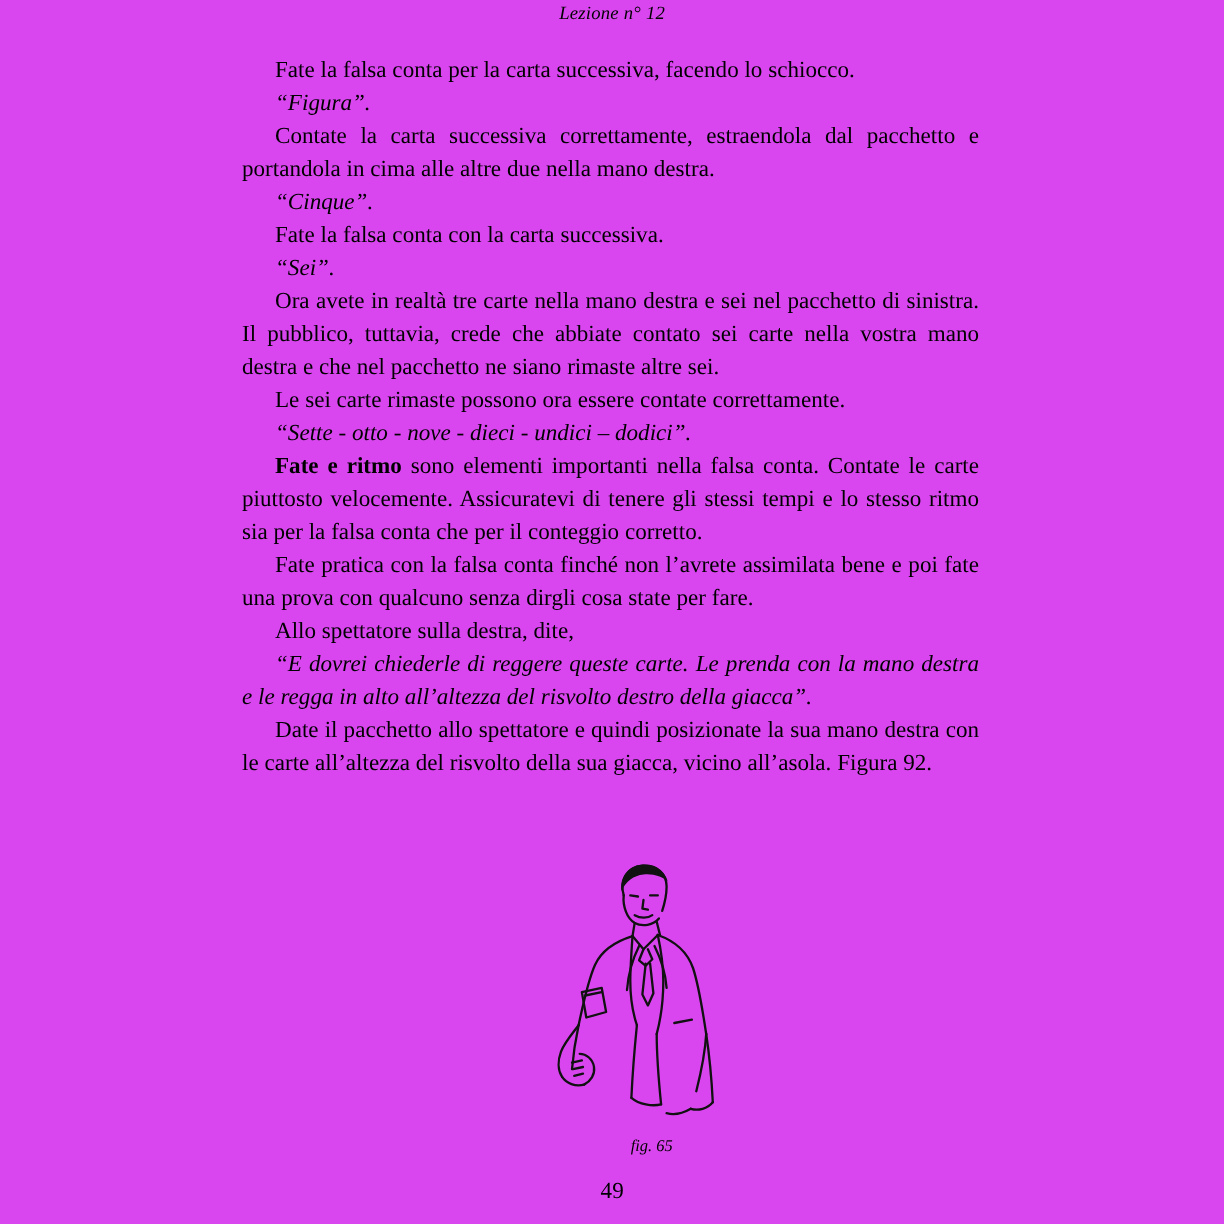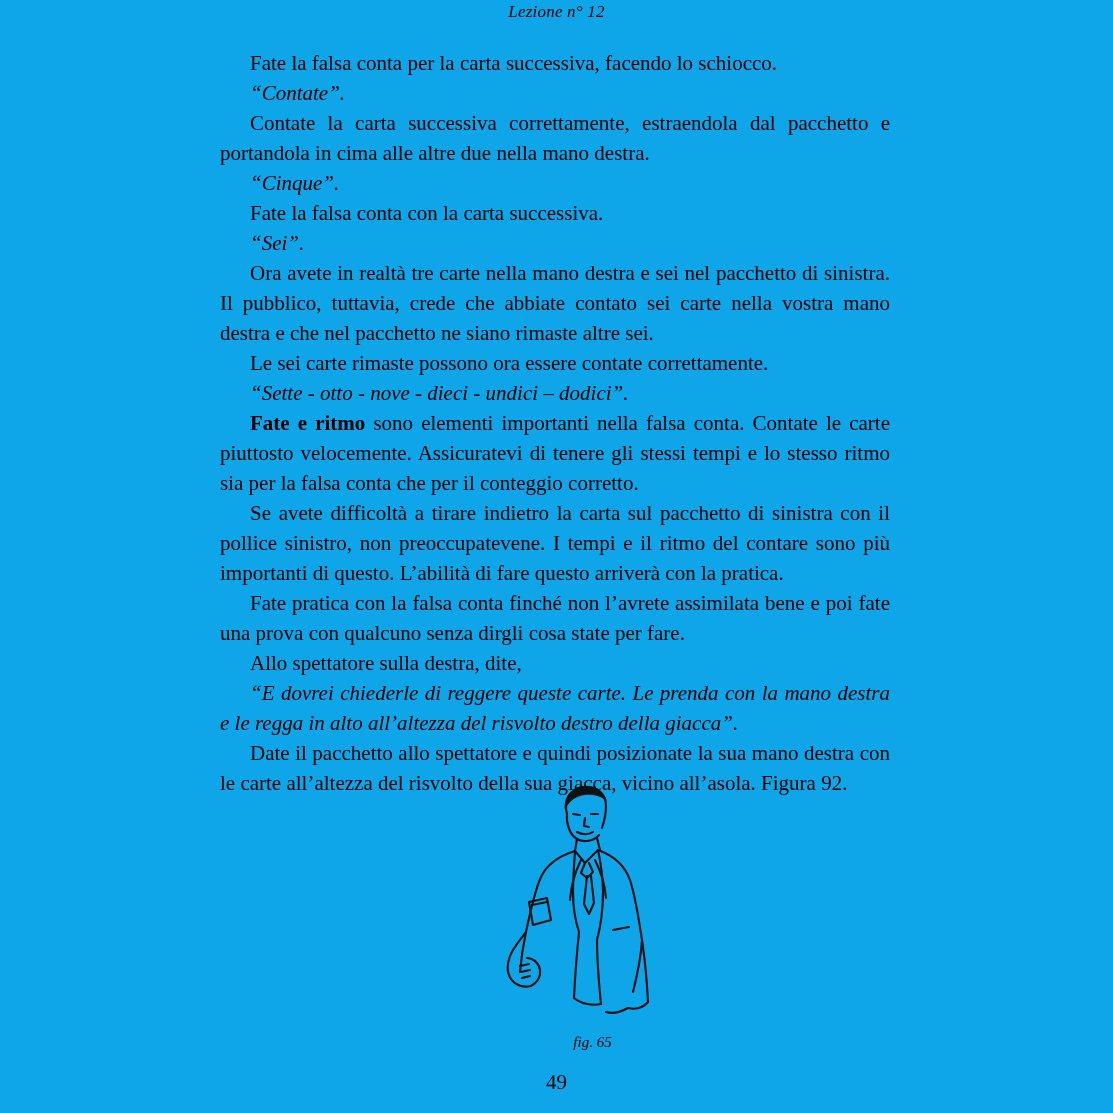--- a/index.html
+++ b/index.html
@@ -4,21 +4,21 @@
 <style>
   html, body {
     margin: 0;
     padding: 0;
     background: #ffffff;
   }
   .page {
     position: relative;
     width: 1113px;
     height: 1113px;
-    background: #0ea5e9;
+    background: #d946ef;
     font-family: "Liberation Serif", serif;
     color: #000000;
     overflow: hidden;
     box-sizing: border-box;
   }
   .running-head {
     position: absolute;
     top: 2px;
     left: 0;
     width: 100%;
@@ -75,30 +75,29 @@
 </style>
 </head>
 <body>
 
 <div class="page">
 
   <div class="running-head">Lezione n° 12</div>
 
   <div class="content">
     <p>Fate la falsa conta per la carta successiva, facendo lo schiocco.</p>
-    <p class="it">“Contate”.</p>
+    <p class="it">“Figura”.</p>
     <p>Contate la carta successiva correttamente, estraendola dal pacchetto e portandola in cima alle altre due nella mano destra.</p>
     <p class="it">“Cinque”.</p>
     <p>Fate la falsa conta con la carta successiva.</p>
     <p class="it">“Sei”.</p>
     <p>Ora avete in realtà tre carte nella mano destra e sei nel pacchetto di sinistra. Il pubblico, tuttavia, crede che abbiate contato sei carte nella vostra mano destra e che nel pacchetto ne siano rimaste altre sei.</p>
     <p>Le sei carte rimaste possono ora essere contate correttamente.</p>
     <p class="it">“Sette - otto - nove - dieci - undici – dodici”.</p>
     <p><b>Fate e ritmo</b><span> sono elementi importanti nella falsa conta. Contate le carte piuttosto velocemente. Assicuratevi di tenere gli stessi tempi e lo stesso ritmo sia per la falsa conta che per il conteggio corretto.</span></p>
-    <p>Se avete difficoltà a tirare indietro la carta sul pacchetto di sinistra con il pollice sinistro, non preoccupatevene. I tempi e il ritmo del contare sono più importanti di questo. L’abilità di fare questo arriverà con la pratica.</p>
     <p>Fate pratica con la falsa conta finché non l’avrete assimilata bene e poi fate una prova con qualcuno senza dirgli cosa state per fare.</p>
     <p>Allo spettatore sulla destra, dite,</p>
     <p class="it">“E dovrei chiederle di reggere queste carte. Le prenda con la mano destra e le regga in alto all’altezza del risvolto destro della giacca”.</p>
     <p>Date il pacchetto allo spettatore e quindi posizionate la sua mano destra con le carte all’altezza del risvolto della sua giacca, vicino all’asola. Figura 92.</p>
   </div>
 
   <div class="figure">
     <svg width="260" height="250" viewBox="0 0 260 250">
       <g fill="none" stroke="#111111" stroke-width="2.1" stroke-linecap="round" stroke-linejoin="round">
 

